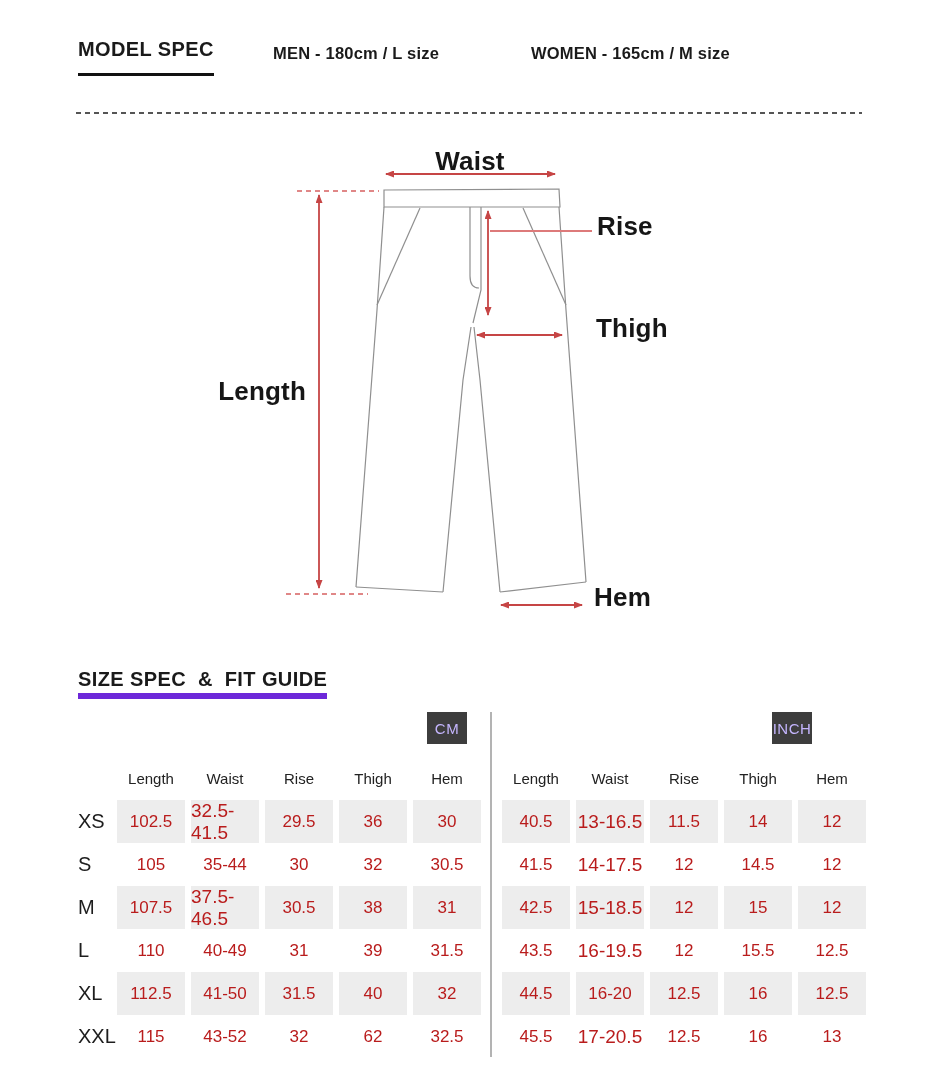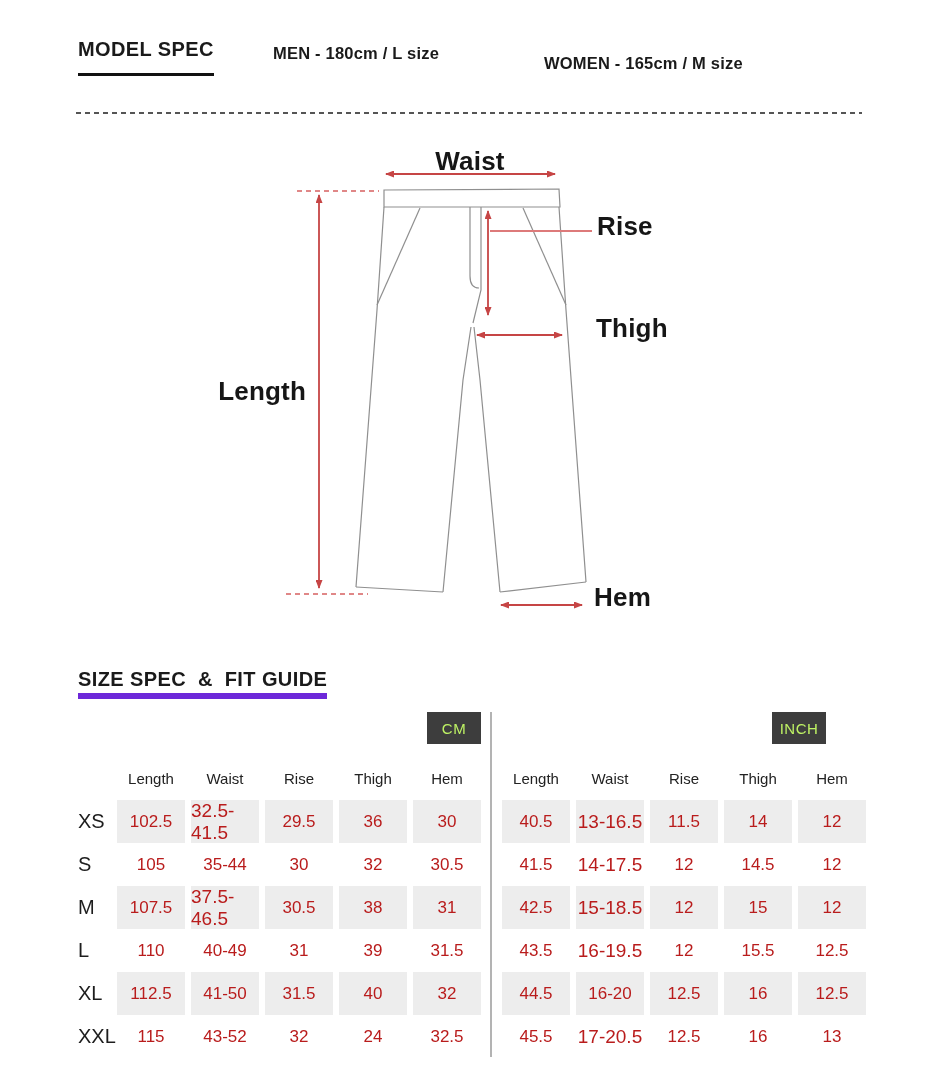--- a/index.html
+++ b/index.html
@@ -16,21 +16,21 @@
   .page{position:relative;width:938px;height:1066px;background:#fff;overflow:hidden;}
 
   
   .model-title{
     position:absolute;left:78px;top:38px;
     font-size:20px;font-weight:800;letter-spacing:.4px;
     border-bottom:3px solid #111;padding-bottom:12px;
   }
   .model-sub{position:absolute;top:44px;font-size:16.5px;font-weight:700;letter-spacing:.2px;}
   .model-sub.men{left:273px;}
-  .model-sub.women{left:544px;margin-top:10px;}
+  .model-sub.women{left:531px;}
   .dashed-divider{
     position:absolute;left:76px;top:112px;width:786px;height:2px;
     background:repeating-linear-gradient(90deg,#555 0 5px,transparent 5px 9px);
   }
 
   
   .diagram-svg{position:absolute;left:0;top:0;width:938px;height:1066px;}
   .diag-label{position:absolute;font-size:26px;font-weight:800;letter-spacing:.2px;line-height:1.1;color:#161616;}
   .diag-label.waist{left:370px;top:147px;width:200px;text-align:center;}
   .diag-label.rise{left:597px;top:212px;}
@@ -38,22 +38,22 @@
   .diag-label.length{left:180px;top:377px;width:126px;text-align:right;}
   .diag-label.hem{left:594px;top:583px;}
 
   
   .guide-title{
     position:absolute;left:78px;top:668px;
     font-size:20px;font-weight:800;letter-spacing:.4px;white-space:pre;
     border-bottom:6px solid #6d28d9;padding-bottom:2px;
   }
   .unit-badge{
-    position:absolute;top:712px;width:54px;height:32px;
-    background:var(--badge);color:#bef264;font-size:15px;font-weight:400;
+    position:absolute;top:712px;width:40px;height:32px;
+    background:var(--badge);color:#c4b5fd;font-size:15px;font-weight:400;
     display:flex;align-items:center;justify-content:center;letter-spacing:.5px;
   }
   .unit-badge.cm{left:427px;}
   .unit-badge.inch{left:772px;}
   .table-divider{position:absolute;left:490px;top:712px;width:2px;height:345px;background:#b3b3b3;}
 
   .spec-table{position:absolute;top:757px;display:grid;column-gap:6px;grid-auto-rows:43px;}
   .spec-table.cm{left:78px;grid-template-columns:33px repeat(5,68px);}
   .spec-table.inch{left:502px;grid-template-columns:repeat(5,68px);}
   .cell{display:flex;align-items:center;justify-content:center;}
@@ -151,21 +151,21 @@
       <div class="cell label">XL</div>
       <div class="cell value shaded">112.5</div>
       <div class="cell value shaded">41-50</div>
       <div class="cell value shaded">31.5</div>
       <div class="cell value shaded">40</div>
       <div class="cell value shaded">32</div>
       <div class="cell label">XXL</div>
       <div class="cell value">115</div>
       <div class="cell value">43-52</div>
       <div class="cell value">32</div>
-      <div class="cell value">24</div>
+      <div class="cell value">62</div>
       <div class="cell value">32.5</div>
     </div>
   <div class="spec-table inch">
       <div class="cell header">Length</div>
       <div class="cell header">Waist</div>
       <div class="cell header">Rise</div>
       <div class="cell header">Thigh</div>
       <div class="cell header">Hem</div>
       <div class="cell value shaded">40.5</div>
       <div class="cell value shaded sm">13-16.5</div>

